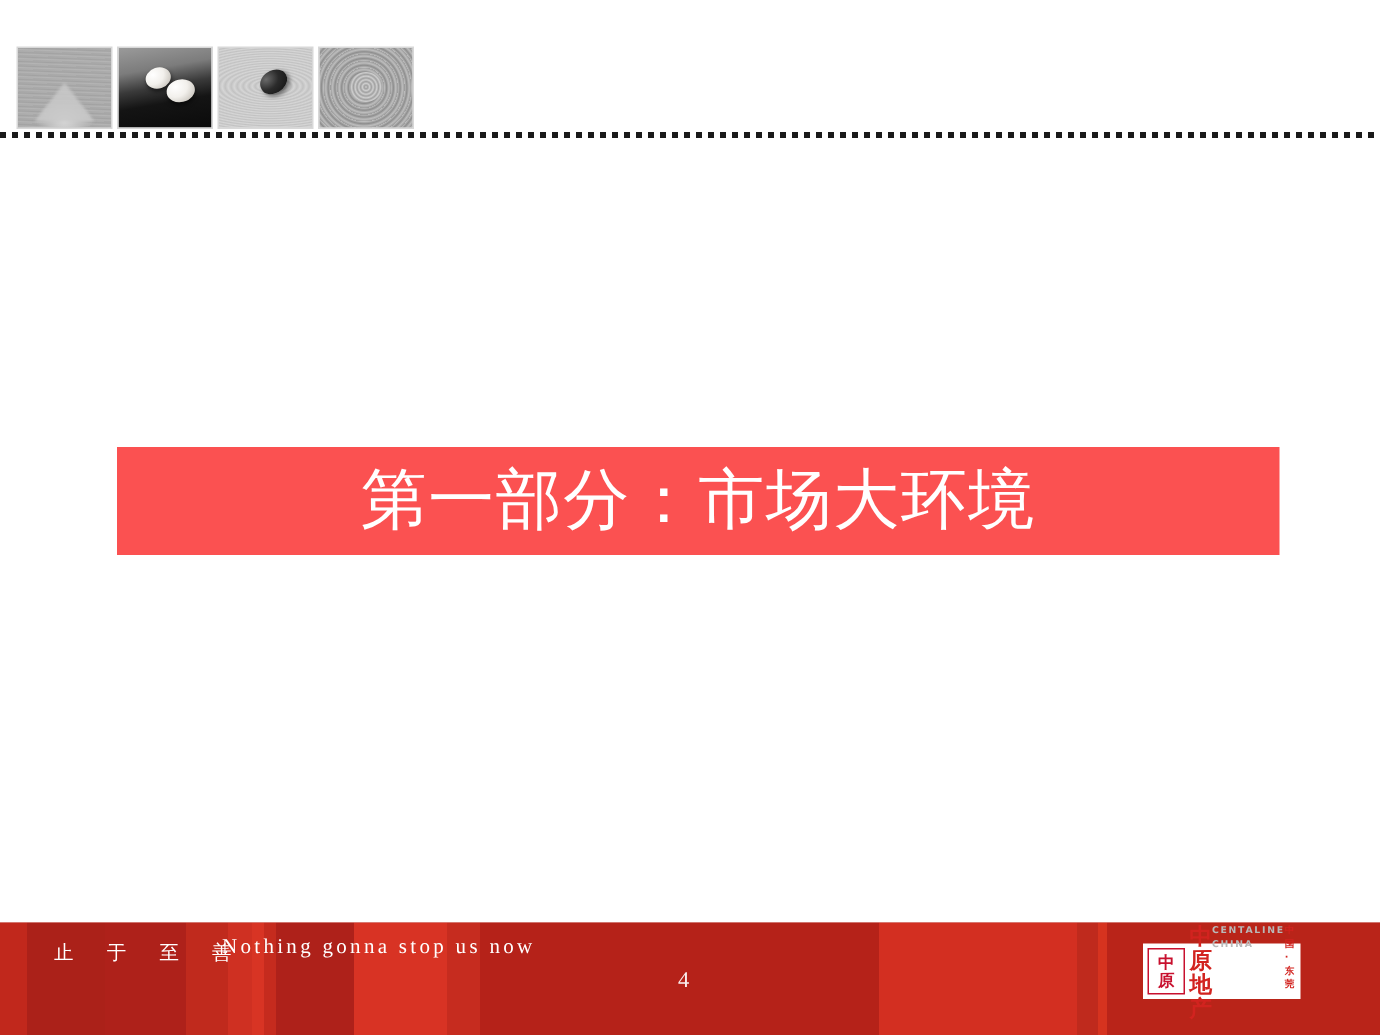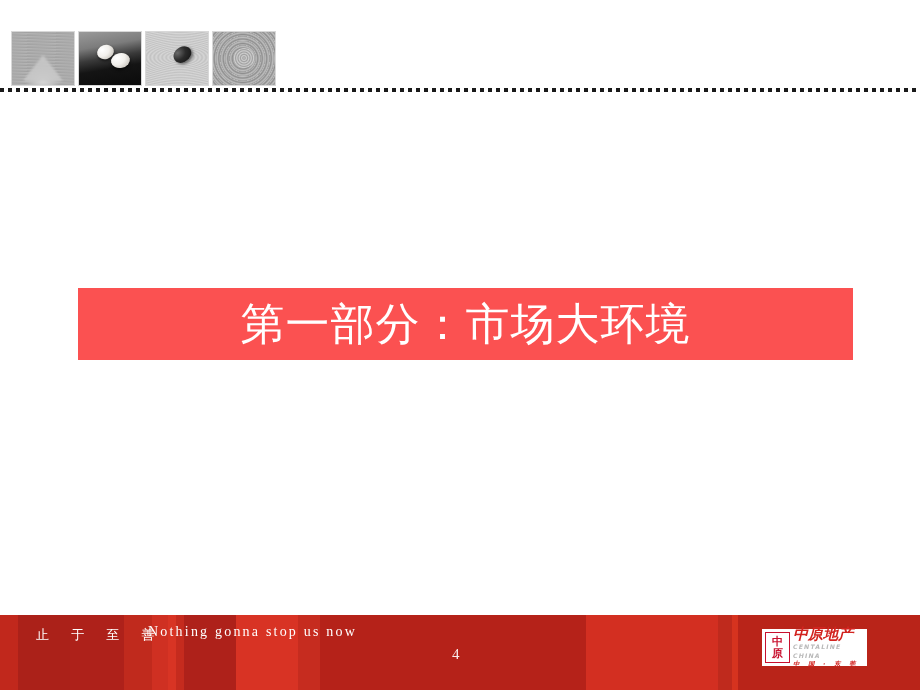--- a/index.html
+++ b/index.html
@@ -111,21 +111,21 @@
     top: 88px;
     width: 920px;
     height: 4px;
     background-image: repeating-linear-gradient(to right, #1a1a1a 0px, #1a1a1a 4px, rgba(255,255,255,0) 4px, rgba(255,255,255,0) 8px);
   }
 
   
   .title-banner {
     position: absolute;
     left: 78px;
-    top: 288px;
+    top: 298px;
     width: 775px;
     height: 72px;
     background: #fb5151;
     display: flex;
     align-items: center;
     justify-content: center;
   }
   .title-text {
     font-family: "DejaVu Serif", "Liberation Serif", serif;
     font-size: 44px;
@@ -208,24 +208,23 @@
   }
   .logo-mark span {
     font-family: "DejaVu Sans", sans-serif;
     font-size: 11px;
     line-height: 12px;
     color: #c8102e;
     font-weight: bold;
   }
   .logo-text {
     display: flex;
-    flex-direction: column;
+    flex-direction: row;
     justify-content: center;
     line-height: 1;
-    font-style: italic;
   }
   .logo-cn {
     font-family: "DejaVu Sans", sans-serif;
     font-size: 15px;
     font-weight: bold;
     color: #d2231f;
     letter-spacing: 0px;
     line-height: 16px;
   }
   .logo-en {

